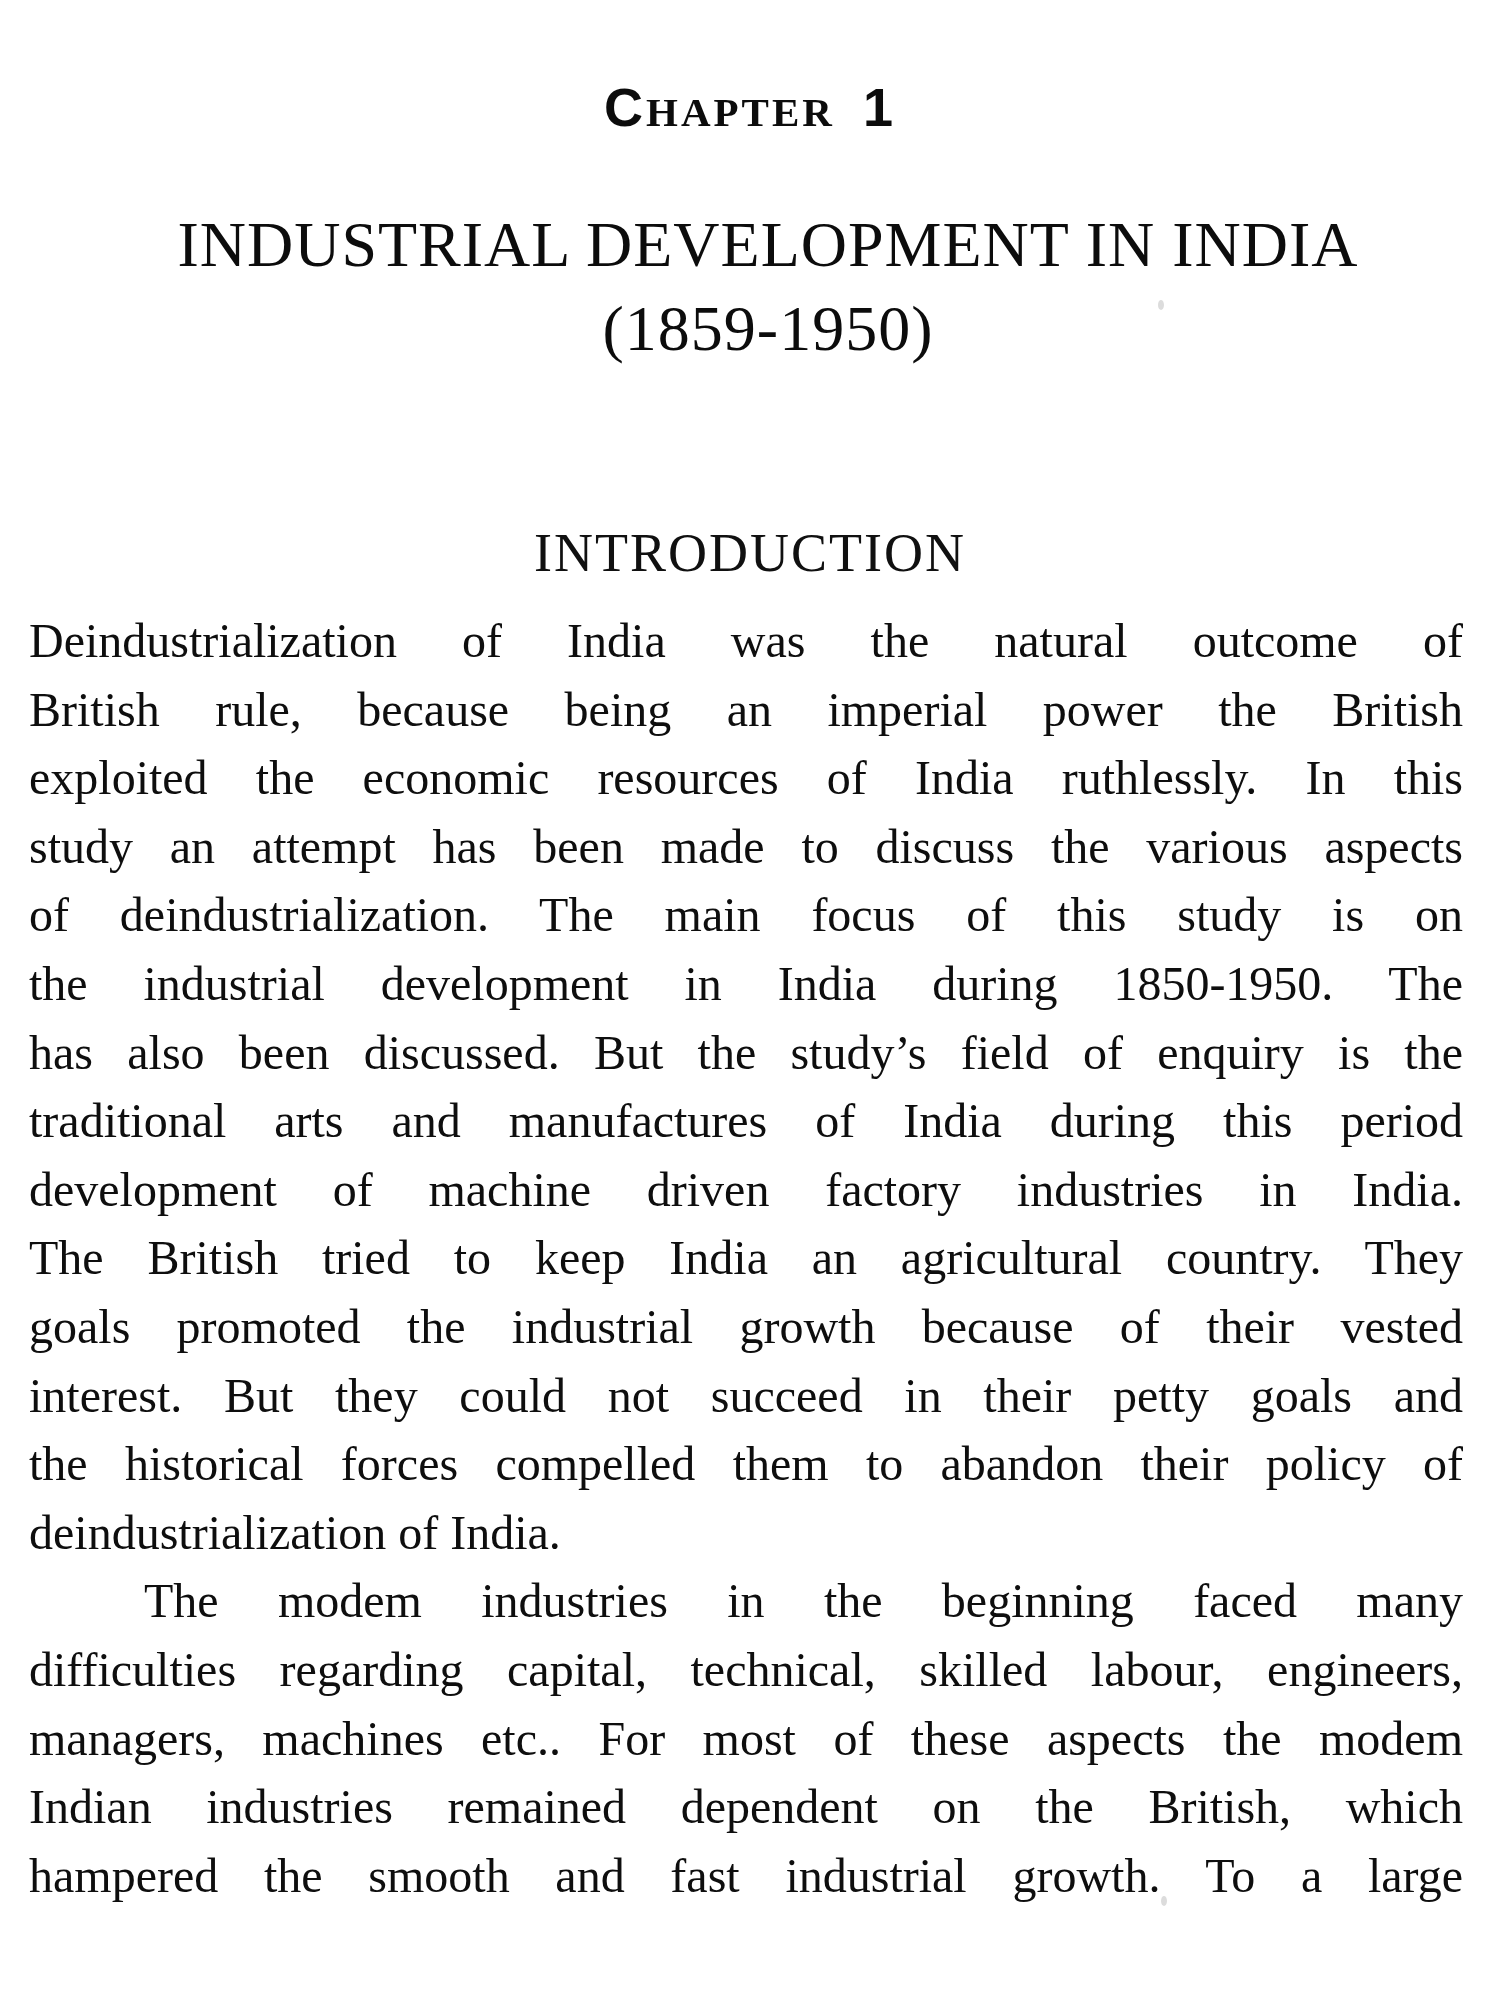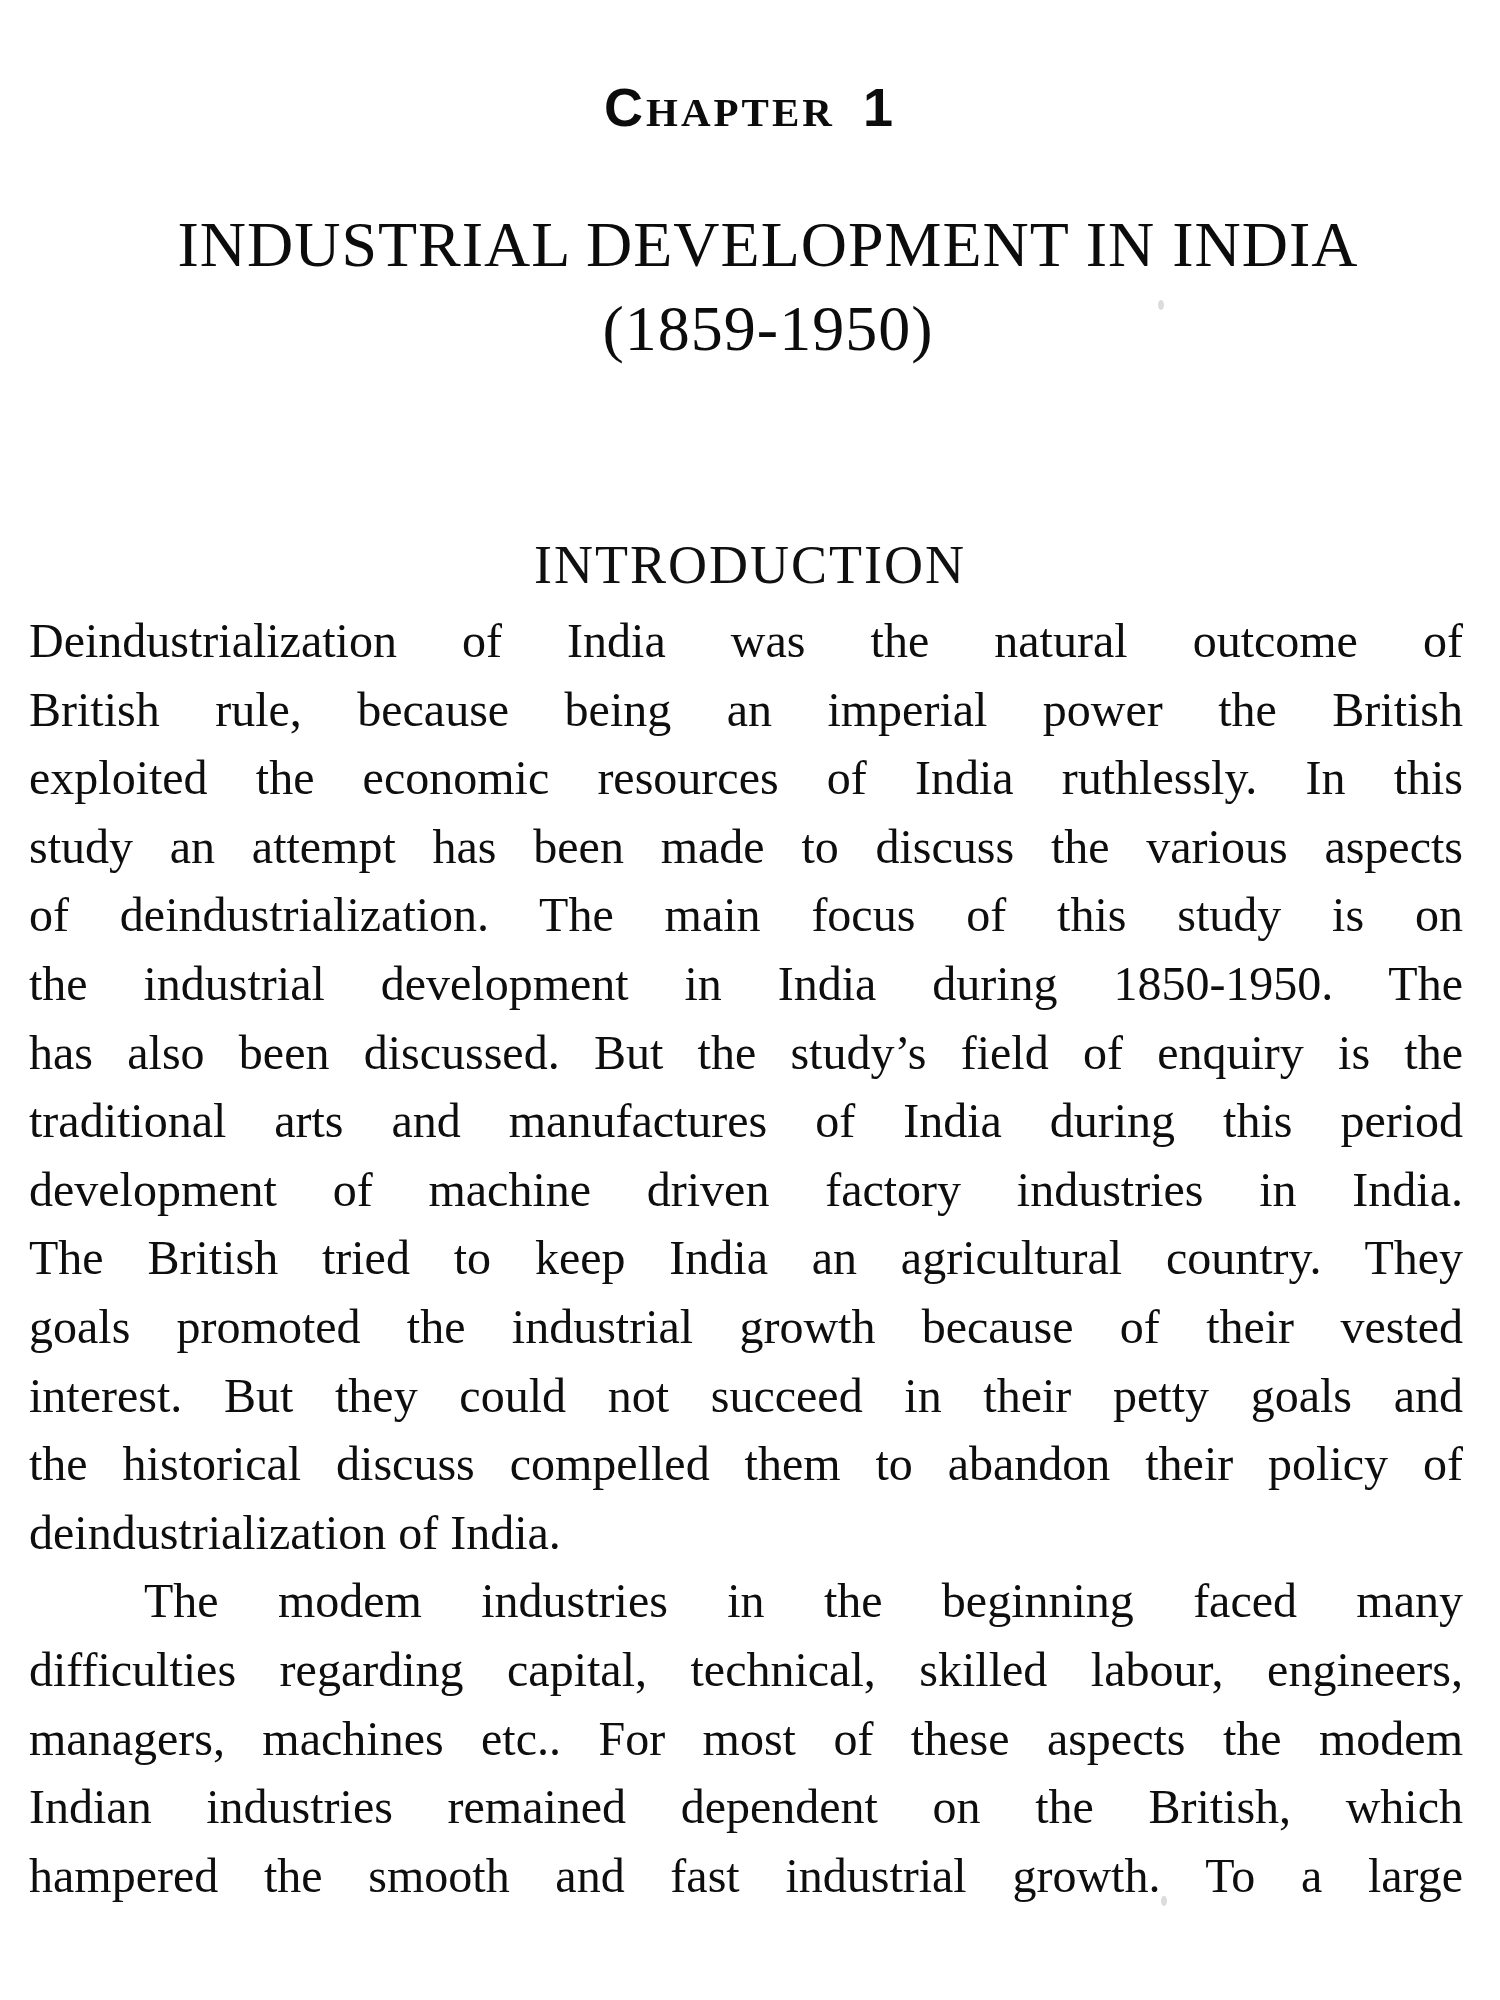--- a/index.html
+++ b/index.html
@@ -32,21 +32,21 @@
     text-align: center;
     font-weight: 400;
     font-size: 64px;
     line-height: 84px;
     letter-spacing: 1px;
     color: #0c0c0c;
     padding-left: 36px;
   }
   .intro {
     position: absolute; top: 523px; left: 0; right: 0;
-    margin: 12px;
+    margin: 0;
     text-align: center;
     font-weight: 400;
     font-size: 54px;
     line-height: 60px;
     letter-spacing: 2px;
     color: #101010;
   }
   .bodytext {
     position: absolute; top: 607px; left: 29px;
     width: 1434px;
@@ -98,21 +98,21 @@
       <div class="line">exploited the economic resources of India ruthlessly. In this</div>
       <div class="line">study an attempt has been made to discuss the various aspects</div>
       <div class="line">of deindustrialization. The main focus of this study is on</div>
       <div class="line">the industrial development in India during 1850-1950. The</div>
       <div class="line">has also been discussed. But the study’s field of enquiry is the</div>
       <div class="line">traditional arts and manufactures of India during this period</div>
       <div class="line">development of machine driven factory industries in India.</div>
       <div class="line">The British tried to keep India an agricultural country. They</div>
       <div class="line">goals promoted the industrial growth because of their vested</div>
       <div class="line">interest. But they could not succeed in their petty goals and</div>
-      <div class="line">the historical discuss compelled them to abandon their policy of</div>
+      <div class="line">the historical forces compelled them to abandon their policy of</div>
       <div class="line plain">deindustrialization of India.</div>
     </div>
     <div class="para">
       <div class="line indent">The modem industries in the beginning faced many</div>
       <div class="line">difficulties regarding capital, technical, skilled labour, engineers,</div>
       <div class="line">managers, machines etc.. For most of these aspects the modem</div>
       <div class="line">Indian industries remained dependent on the British, which</div>
       <div class="line">hampered the smooth and fast industrial growth. To a large</div>
     </div>
   </div>

